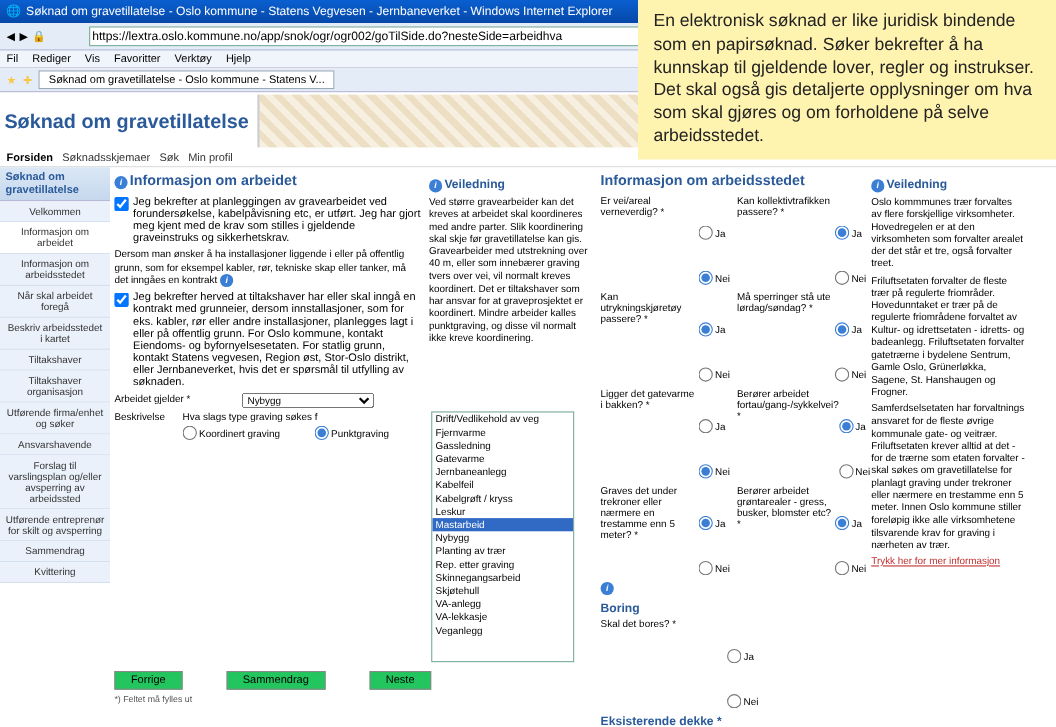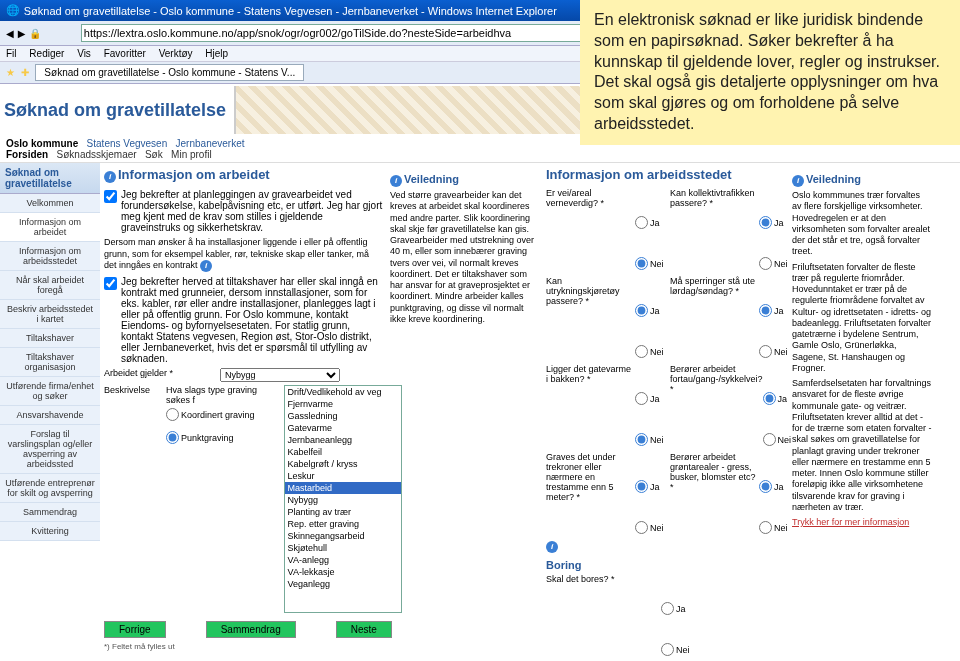--- a/index.html
+++ b/index.html
@@ -91,25 +91,20 @@
     <span>Søknad om gravetillatelse - Oslo kommune - Statens V...</span>
   </div>
 </div>
 
 <div class="pagehdr">
   <h1>Søknad om gravetillatelse</h1>
   <div class="map"></div>
 </div>
 
 <div class="hnav">
-  <div>
-    <b>Oslo kommune</b>&nbsp;&nbsp;
-    <span>Statens Vegvesen</span>&nbsp;&nbsp;
-    <span>Jernbaneverket</span>
-  </div>
   <div class="row2">
     <b>Forsiden</b>&nbsp;&nbsp;
     <span>Søknadsskjemaer</span>&nbsp;&nbsp;
     <span>Søk</span>&nbsp;&nbsp;
     <span>Min profil</span>
   </div>
 </div>
 
 <div class="main">
 
@@ -147,21 +142,21 @@
       </div>
       <div class="fld">
         <label>Arbeidet gjelder *</label>
         <div class="val"><select><option>Nybygg</option></select></div>
       </div>
       <div class="fld">
         <label>Beskrivelse</label>
         <div class="val" style="display:flex;gap:6px;">
           <div>
             <div style="font-size:9px;margin-bottom:3px;">Hva slags type graving søkes f</div>
-            <div class="rg" style="flex-direction:column;gap:10px;">
+            <div class="rg" style="flex-direction:row;gap:20px;">
               <label>
                   <input type="radio" class="radio-dot" name="gt" style="">
                   <span>Koordinert graving</span>
                 </label>
               <label>
                   <input type="radio" class="radio-dot" name="gt" checked="" style="">
                   <span>Punktgraving</span>
                 </label>
             </div>
           </div>

